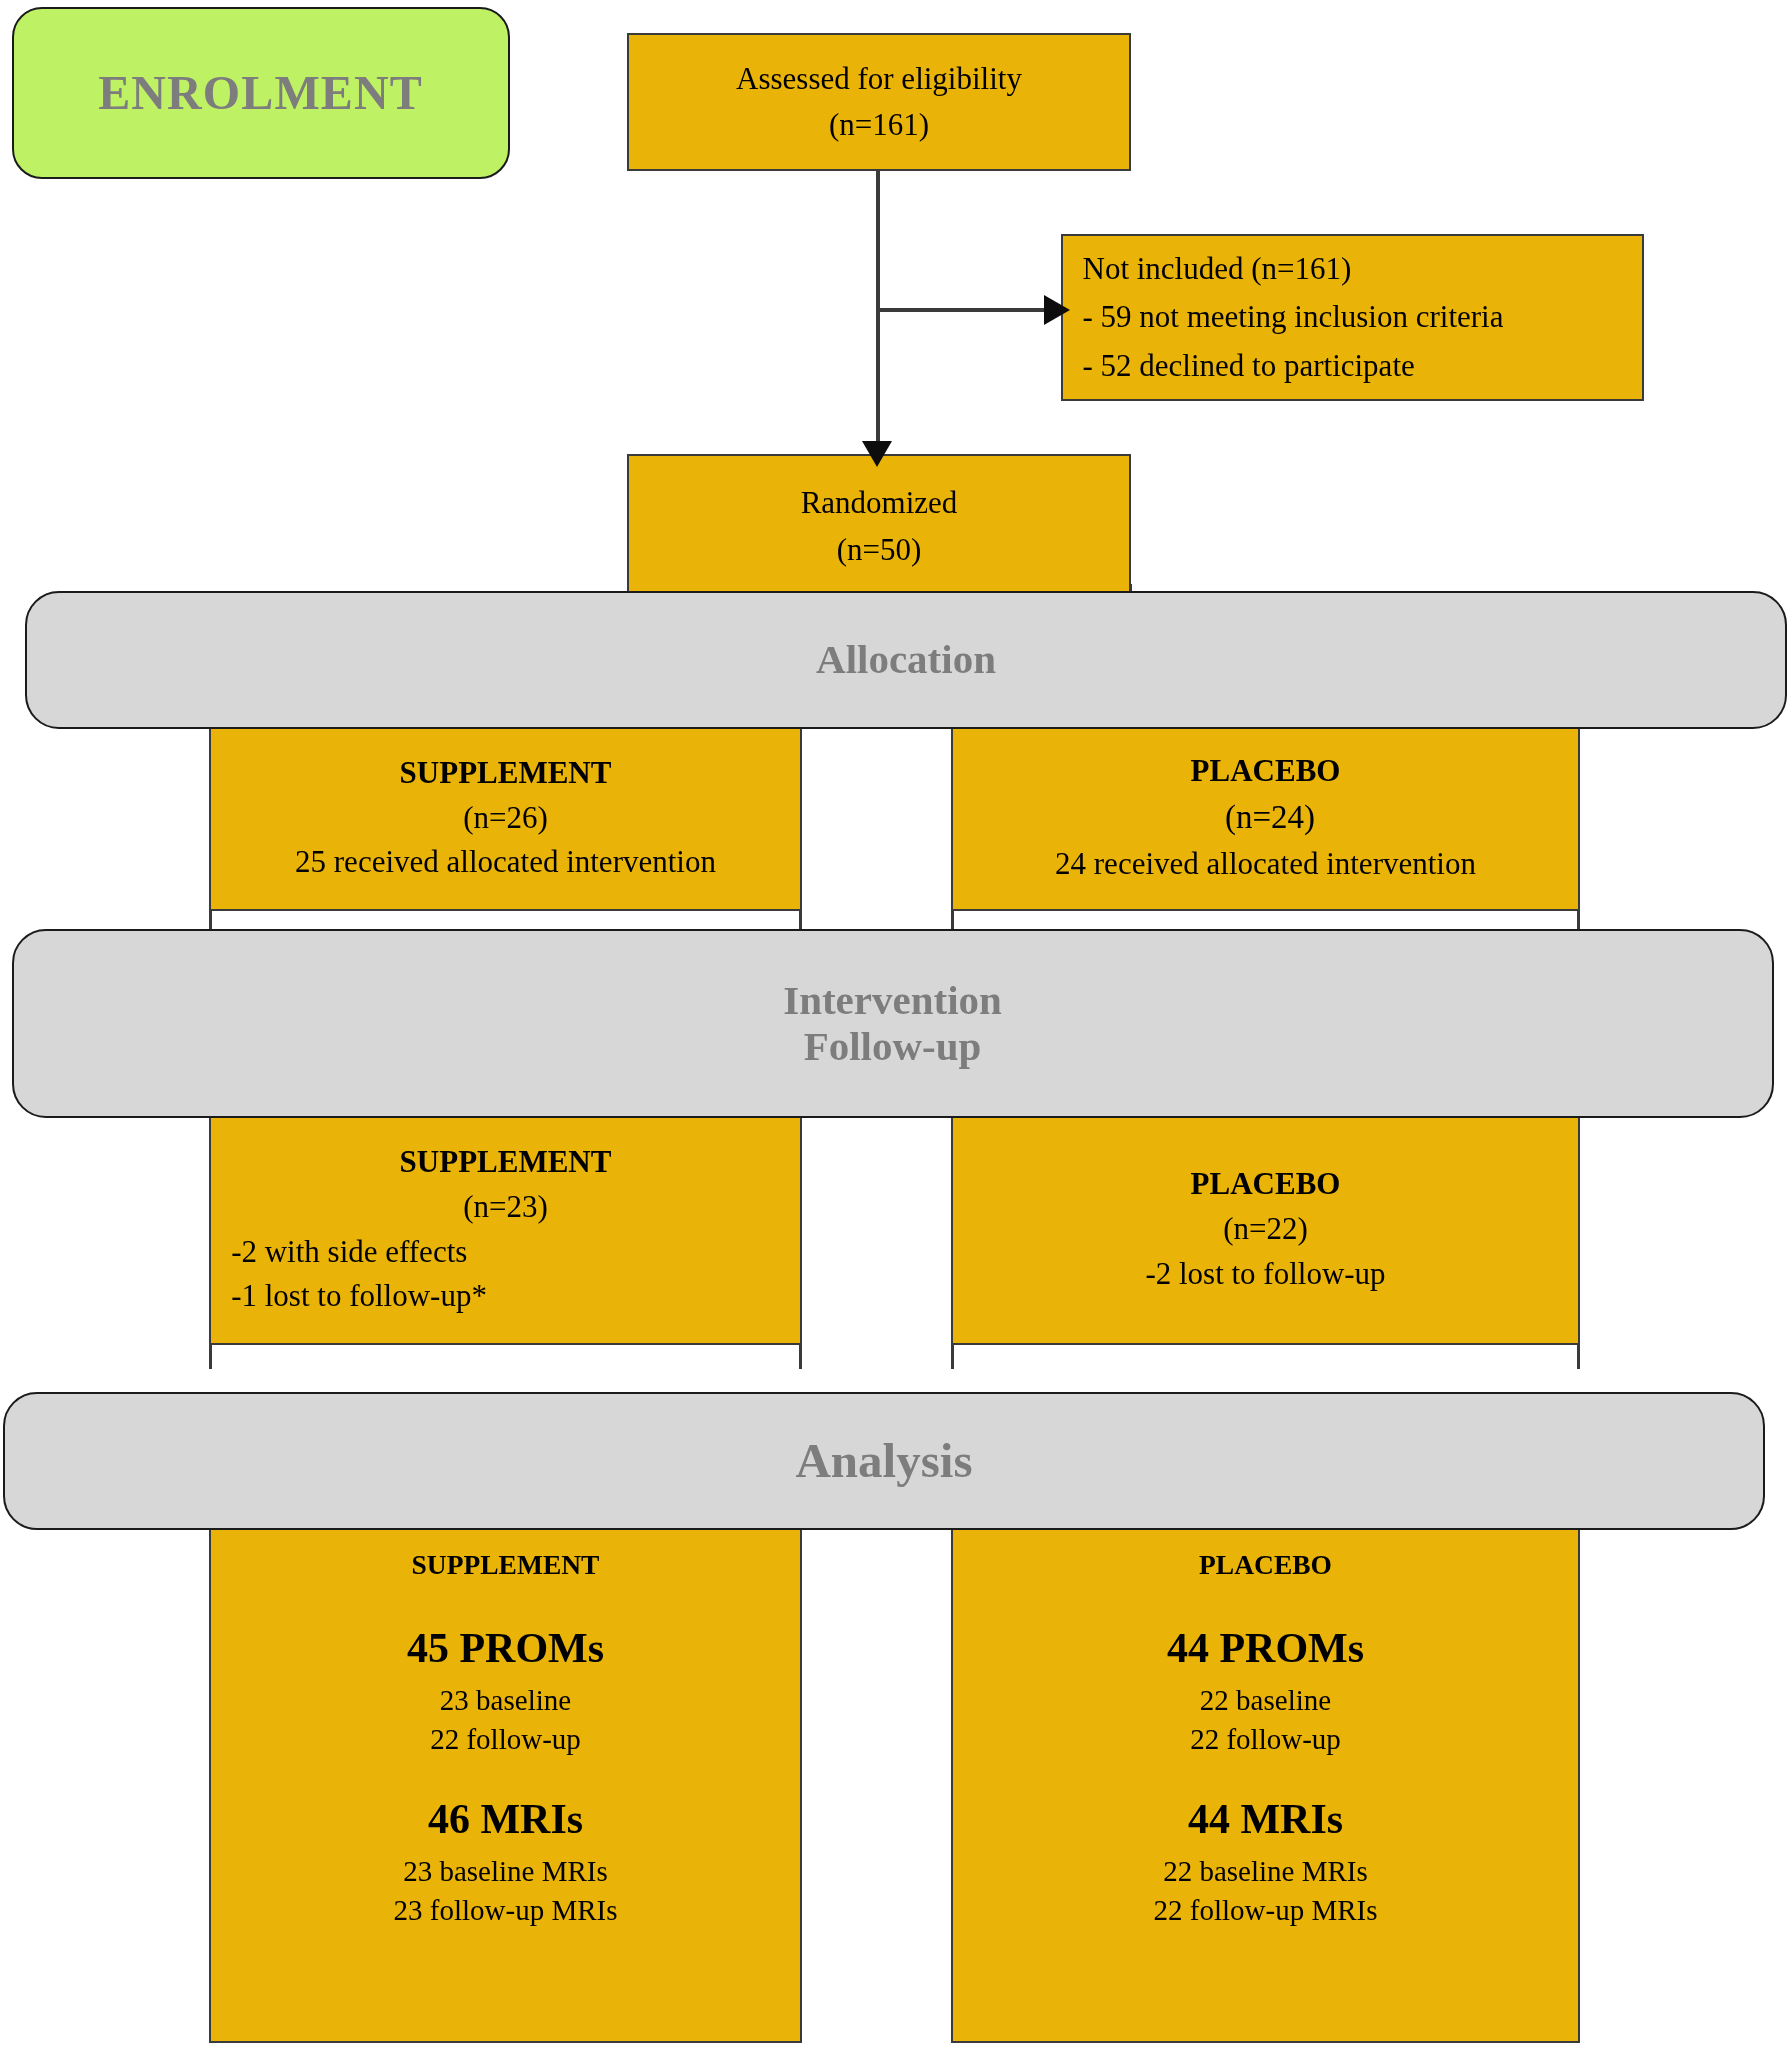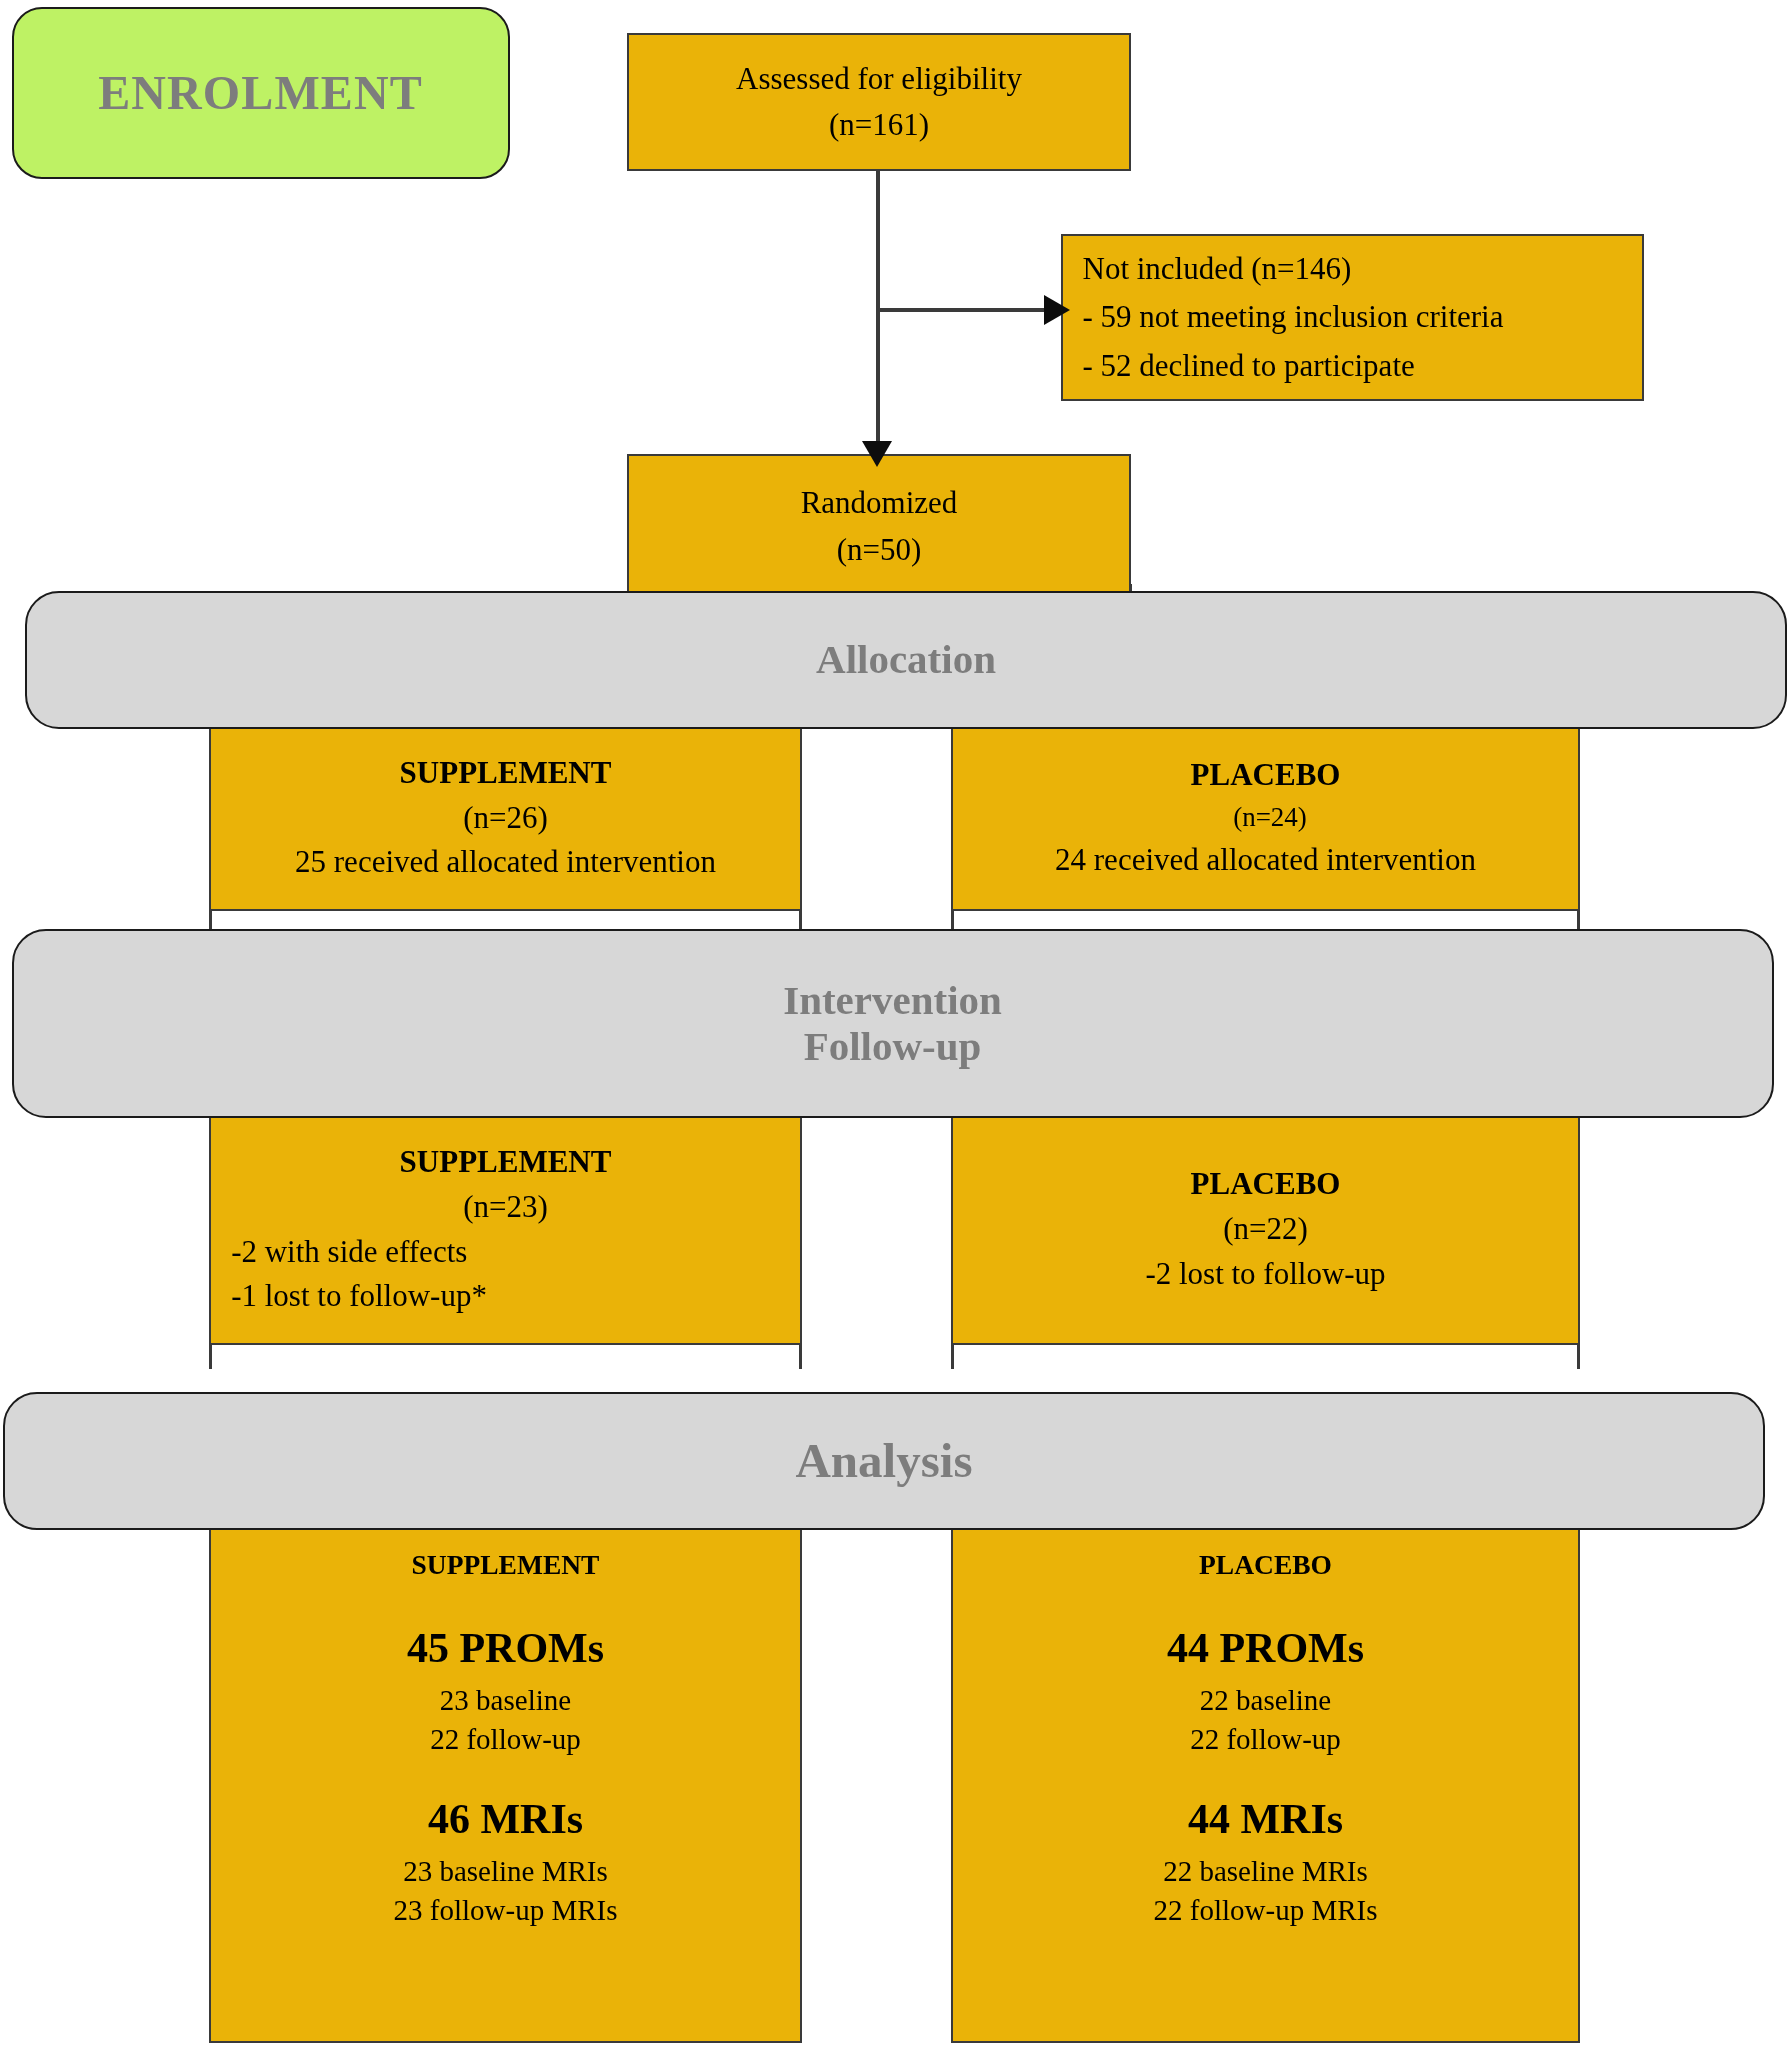--- a/index.html
+++ b/index.html
@@ -85,21 +85,21 @@
   </div>
 
   <div class="abs vline" style="left:876px;top:171px;width:4px;height:293px;"></div>
 
   <div class="abs hline" style="left:876px;top:308px;width:178px;height:4px;"></div>
   <div class="abs arrow-right" style="left:1044px;top:295px;"></div>
 
   <div class="abs arrow-down" style="left:862px;top:441px;"></div>
 
   <div class="abs rect left" style="left:1061px;top:234px;width:583px;height:167px;font-size:31px;line-height:1.55;padding:5.7px 0 5.7px 19.5px;">
-    <span class="ln">Not included  (n=146)</span>
+    <span class="ln">Not included  (n=161)</span>
     <span class="ln">- 59 not meeting inclusion criteria</span>
     <span class="ln">- 52 declined to participate</span>
   </div>
 
   <div class="abs rect open-bottom" style="left:627px;top:454px;width:504px;height:143px;font-size:31px;line-height:1.5;">
     <span class="ln">Randomized</span>
     <span class="ln">(n=50)</span>
   </div>
 
   <div class="abs vline" style="left:627px;top:584px;width:2.9px;height:34px;"></div>
@@ -110,21 +110,21 @@
   </div>
 
   <div class="abs rect open-top" style="left:209px;top:727px;width:593px;height:184px;font-size:29px;line-height:1.45;">
     <span class="ln b" style="font-size:31px;">SUPPLEMENT</span>
     <span class="ln" style="font-size:31px;">(n=26)</span>
     <span class="ln" style="font-size:31px;">25 received allocated intervention</span>
   </div>
 
   <div class="abs rect open-top" style="left:951px;top:727px;width:629px;height:184px;font-size:29px;line-height:1.45;">
     <span class="ln b" style="font-size:31px;">PLACEBO</span>
-    <span class="ln" style="font-size:27px;padding-left:9px;">(n=24)</span>
+    <span class="ln" style="font-size:33px;padding-left:9px;">(n=24)</span>
     <span class="ln" style="font-size:31px;">24 received allocated intervention</span>
   </div>
 
   <div class="abs vline" style="left:209px;top:900px;width:2.9px;height:34px;"></div>
   <div class="abs vline" style="left:799px;top:900px;width:2.9px;height:34px;"></div>
   <div class="abs vline" style="left:951px;top:900px;width:2.9px;height:34px;"></div>
   <div class="abs vline" style="left:1577px;top:900px;width:2.9px;height:34px;"></div>
 
   <div class="abs band" style="left:11.5px;top:929px;width:1762px;height:189px;font-size:41px;">
     <span class="band-label">

